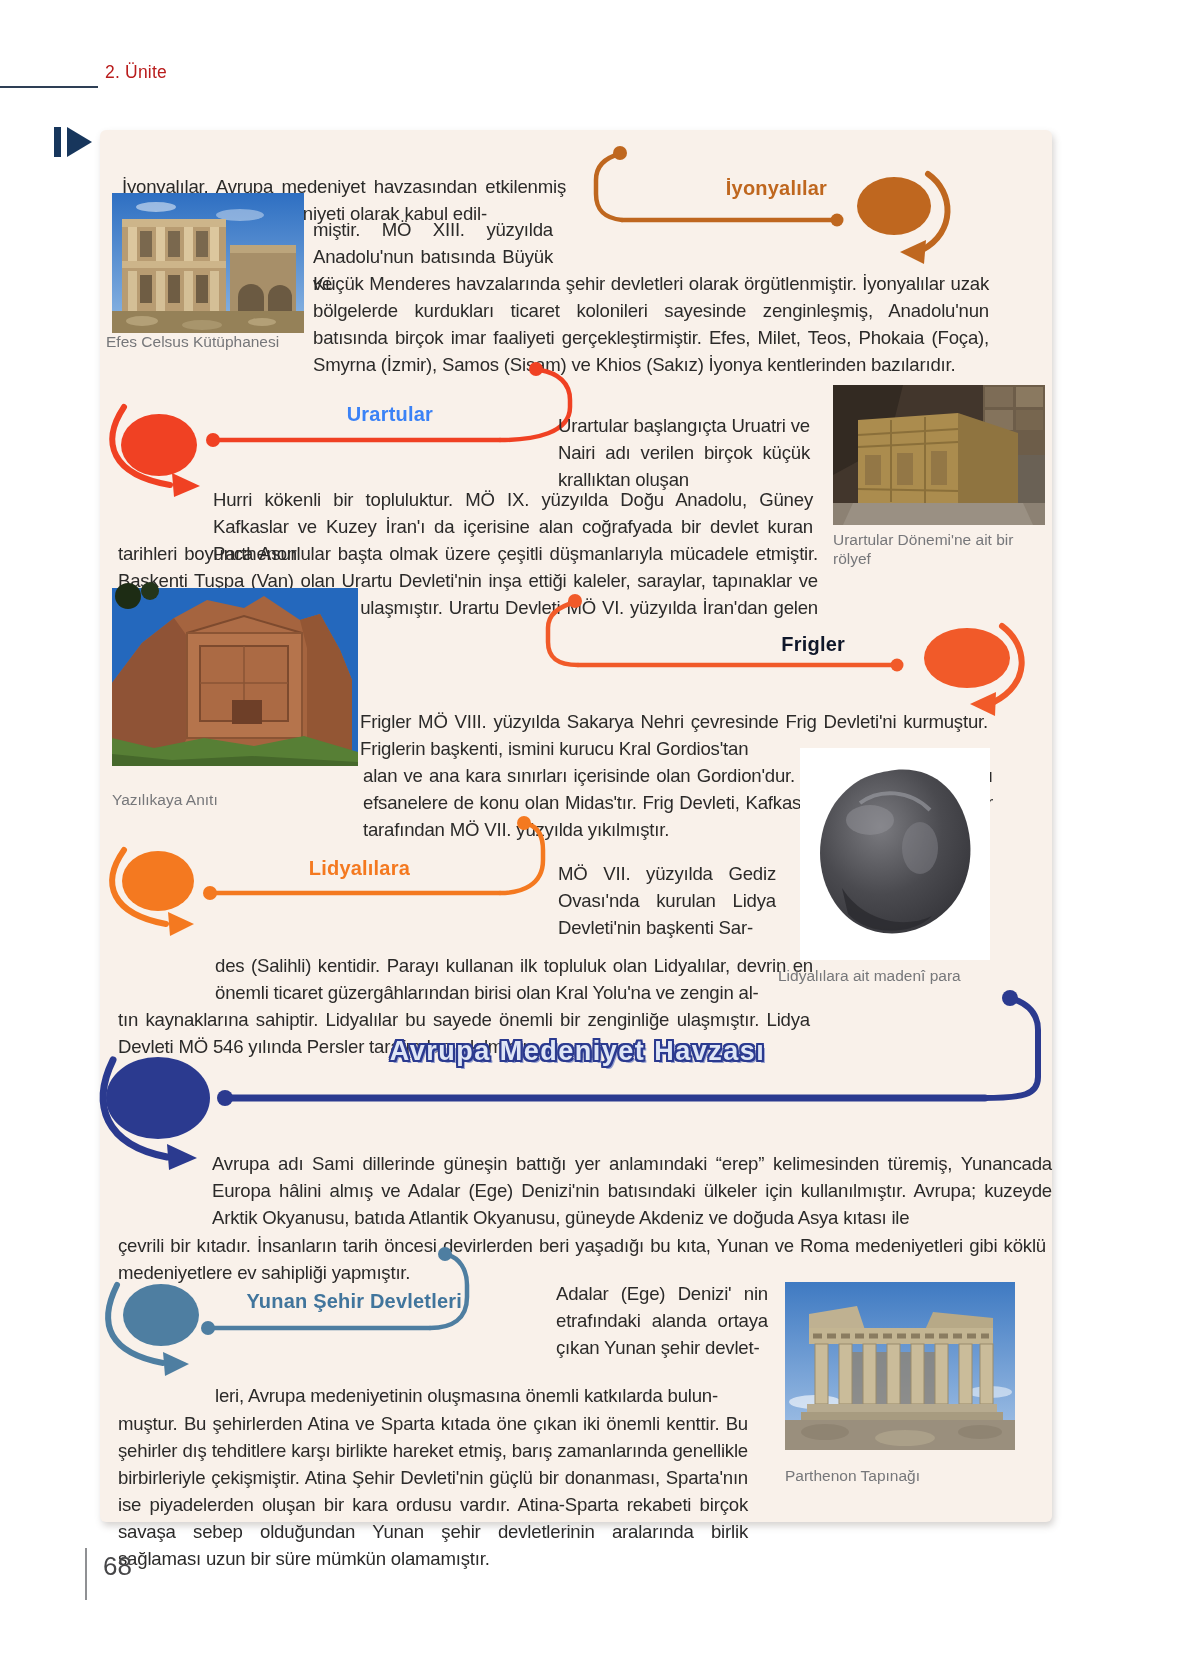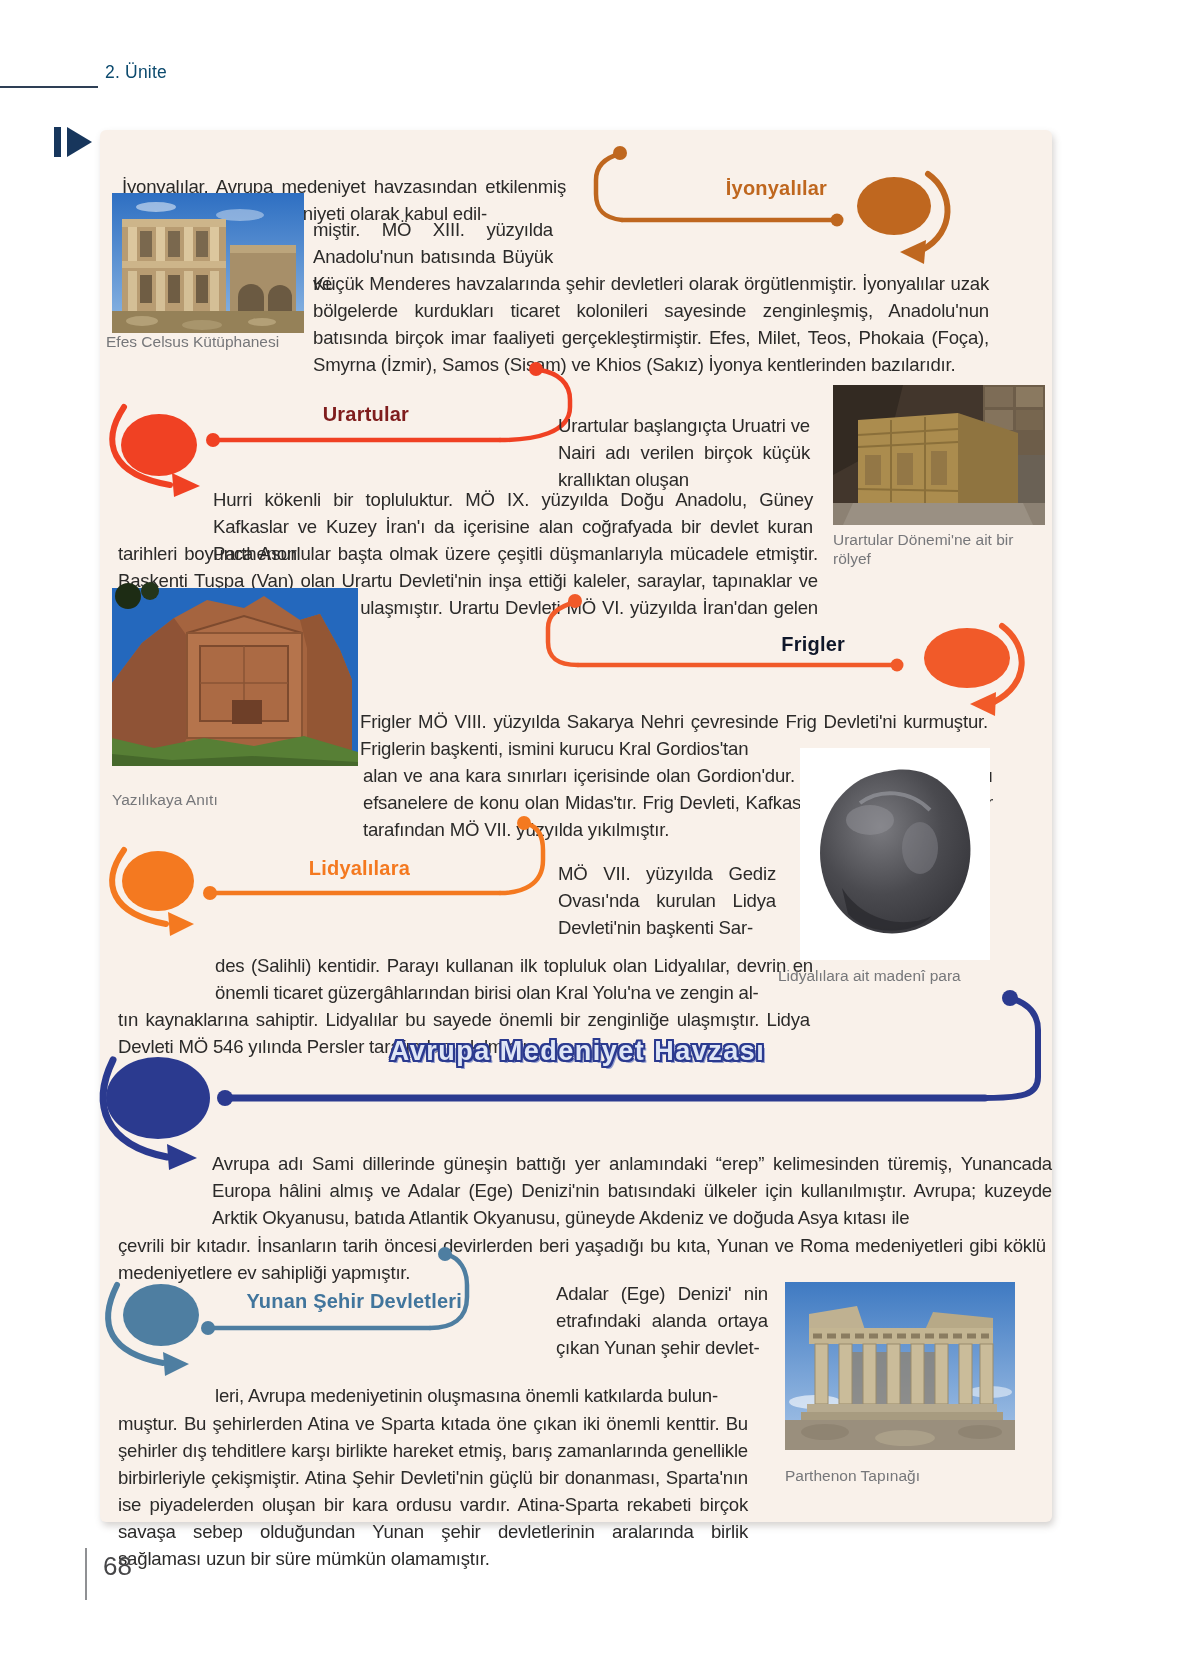--- a/index.html
+++ b/index.html
@@ -6,21 +6,21 @@
   #page{position:relative;width:1187px;height:1659px;background:#ffffff;
         font-family:"Liberation Sans",sans-serif;overflow:hidden;}
   svg{overflow:visible;display:block;}
   .abs{position:absolute;}
   .panel{position:absolute;left:100px;top:130px;width:952px;height:1392px;
          background:#f9f1ea;border-radius:6px;box-shadow:2px 4px 7px rgba(90,80,70,.25);}
   .t{position:absolute;font-size:18.6px;line-height:27px;color:#2b2a29;
      text-align:justify;letter-spacing:-0.2px;margin-top:40px;}
   .cap{position:absolute;font-size:15.5px;line-height:19px;color:#76777a;text-align:left;}
   .lbl{position:absolute;font-weight:700;font-size:20px;text-align:right;letter-spacing:.2px;}
-  .hdr{position:absolute;left:105px;top:62px;font-size:17.5px;color:#0c4a6e;letter-spacing:.2px;}
+  .hdr{position:absolute;left:105px;top:62px;font-size:17.5px;color:#b91c1c;letter-spacing:.2px;}
   .hdr-line{position:absolute;left:0;top:86px;width:98px;height:2px;background:#2e3f55;}
   .pagenum{position:absolute;left:103px;top:1551px;font-size:26px;color:#464648;}
   .pagenum-bar{position:absolute;left:85px;top:1548px;width:2px;height:52px;background:#8f9093;}
   .title-bubble{position:absolute;left:110px;top:1036px;width:935px;text-align:center;
       font-size:27px;font-weight:700;letter-spacing:1.5px;color:#dfe6f6;
       text-shadow:-2px -2px 0 #2b3a8f,2px -2px 0 #2b3a8f,-2px 2px 0 #2b3a8f,2px 2px 0 #2b3a8f,
                   -2px 0 0 #2b3a8f,2px 0 0 #2b3a8f,0 -2px 0 #2b3a8f,0 2px 0 #2b3a8f,3px 3px 0 #97a1d0;}
   .fig-cap-white{background:#ffffff;}
 </style>
 </head>
@@ -98,21 +98,21 @@
     <g stroke="#f04123" fill="none" stroke-linecap="round">
       <path d="M14,52 C-10,88 2,120 60,130" stroke-width="6"></path>
       <path d="M103,85 L390,85" stroke-width="4.5"></path>
       <path d="M390,85 C425,85 460,78 460,52 L460,45 C460,28 448,18 430,15" stroke-width="4.5"></path>
     </g>
     <ellipse cx="49" cy="90" rx="38" ry="31" fill="#f04123"></ellipse>
     <polygon points="90,131 62,118 64,142" fill="#f04123"></polygon>
     <circle cx="103" cy="85" r="7" fill="#f04123"></circle>
     <circle cx="426" cy="14" r="7" fill="#f04123"></circle>
   </svg>
-  <div class="lbl" style="left:229px;top:403px;width:180px;color:#7f1d1d">Urartular</div>
+  <div class="lbl" style="left:253px;top:403px;width:180px;color:#3b82f6">Urartular</div>
 
   <div class="t" style="left:558px;top:372px;width:252px">Urartular başlangıçta Uruatri ve Nairi adı verilen birçok küçük krallıktan oluşan</div>
   <div class="t" style="left:213px;top:446px;width:600px">Hurri kökenli bir topluluktur. MÖ IX. yüzyılda Doğu Anadolu, Güney Kafkaslar ve Kuzey İran'ı da içerisine alan coğrafyada bir devlet kuran Parthenon</div>
   <div class="t" style="left:118px;top:500px;width:700px">tarihleri boyunca Asurlular başta olmak üzere çeşitli düşmanlarıyla mücadele etmiştir. Başkenti Tuşpa (Van) olan Urartu Devleti'nin inşa ettiği kaleler, saraylar, tapınaklar ve su kanalları günümüze kadar ulaşmıştır. Urartu Devleti MÖ VI. yüzyılda İran'dan gelen Medler tarafından yıkılmıştır.</div>
 
   <svg class="abs" style="left:833px;top:385px" width="212" height="140" viewBox="0 0 212 140">
     <rect width="212" height="140" fill="#42362c"></rect>
     <rect x="150" y="0" width="62" height="70" fill="#6d5d49"></rect>
     <rect x="152" y="2" width="28" height="20" fill="#7d6c56"></rect>
     <rect x="183" y="2" width="27" height="20" fill="#8a7960"></rect>

